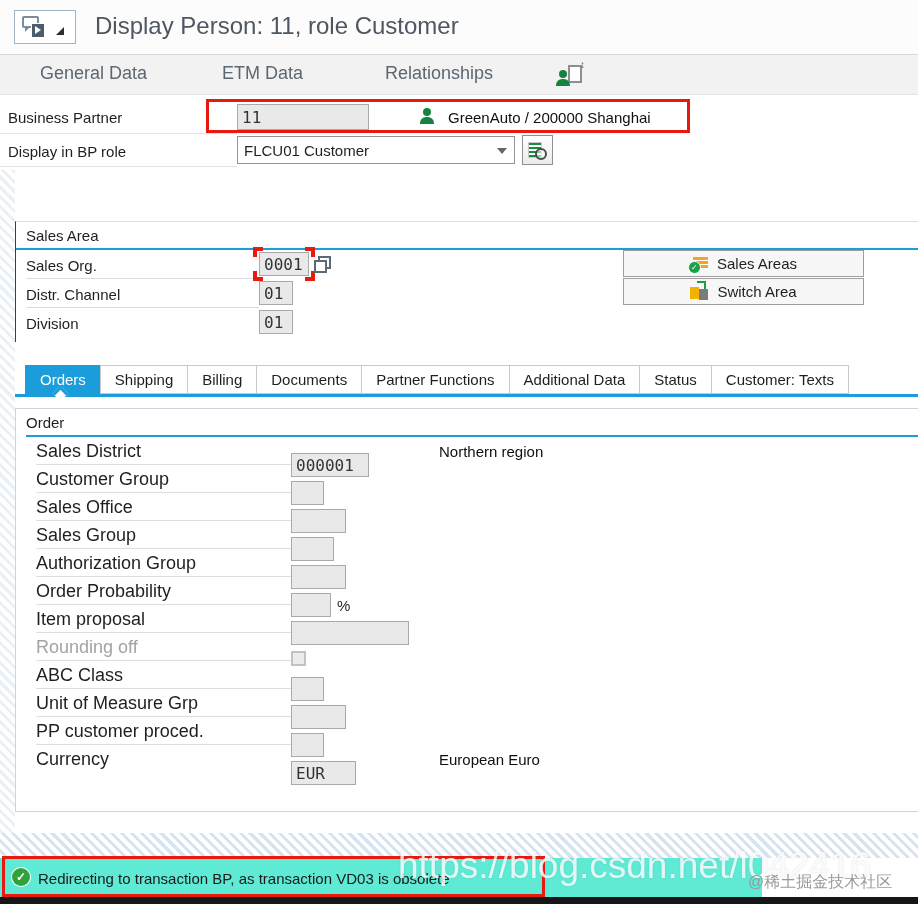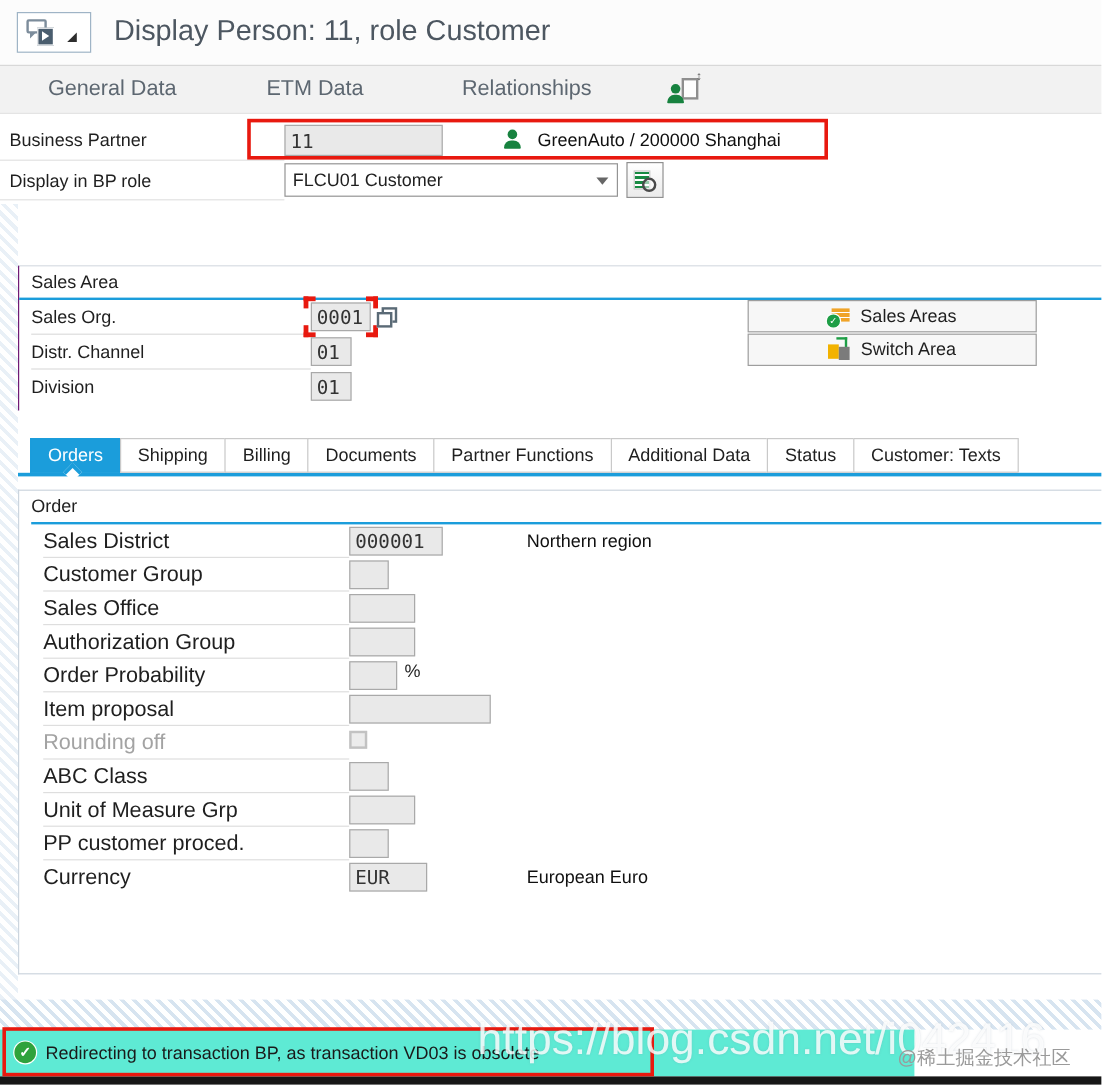--- a/index.html
+++ b/index.html
@@ -118,21 +118,21 @@
   #tab-underline{position:absolute;left:15px;top:394px;width:903px;height:3px;background:#1b9ddb}
   #tab-notch{position:absolute;left:55px;top:388px;width:11px;height:11px;background:#fff;
        border-left:3px solid #1b9ddb;border-top:3px solid #1b9ddb;transform:rotate(45deg);box-sizing:border-box;z-index:3}
 
   
   #content-panel{left:15px;top:408px;width:903px;height:404px;border:1px solid #ccd5de;border-right:none}
   .orow{position:relative;height:28px}
   .olabel{position:absolute;left:20px;top:50%;transform:translateY(-50%);font-size:18px;color:#1f1f1f;white-space:nowrap}
   .olabel.disabled{color:#a3a3a3}
   .osep{position:absolute;left:20px;bottom:0;width:255px;border-bottom:1px solid #dedede}
-  .ofieldwrap{position:absolute;left:275px;top:2px;display:flex;gap:6px}
+  .ofieldwrap{position:absolute;left:275px;top:16px;display:flex;align-items:center;gap:6px}
   .osuffix{font-size:15px;color:#1f1f1f}
   .odesc{position:absolute;left:423px;top:50%;transform:translateY(-50%);font-size:15px;color:#101010;white-space:nowrap}
   .checkbox{width:15px;height:15px;background:#ececec;border:2px solid #c2c2c2;box-sizing:border-box;margin-top:2px}
 
   
   #statusbar{position:absolute;left:0;top:858px;width:762px;height:39px;background:#5eead4}
   .success-icon{position:absolute;left:12px;top:10px;width:18px;height:18px;border-radius:50%;background:#2fa23c;
        box-shadow:0 0 0 1px #ffffff;color:#fff}
   .success-icon::after{content:'✓';position:absolute;left:0;top:0;width:18px;height:18px;font-size:12px;
        font-weight:bold;line-height:18px;text-align:center}
@@ -274,20 +274,27 @@
       </div>
       <div class="orow">
         <span class="osep"></span>
         <div class="olabel">Sales Office</div>
         <div class="ofieldwrap">
           <div class="field w55"></div>
         </div>
       </div>
       <div class="orow">
         <span class="osep"></span>
+        <div class="olabel">Sales Group</div>
+        <div class="ofieldwrap">
+          <div class="field w43"></div>
+        </div>
+      </div>
+      <div class="orow">
+        <span class="osep"></span>
         <div class="olabel">Authorization Group</div>
         <div class="ofieldwrap">
           <div class="field w55"></div>
         </div>
       </div>
       <div class="orow">
         <span class="osep"></span>
         <div class="olabel">Order Probability</div>
         <div class="ofieldwrap">
           <div class="field w40"></div>

